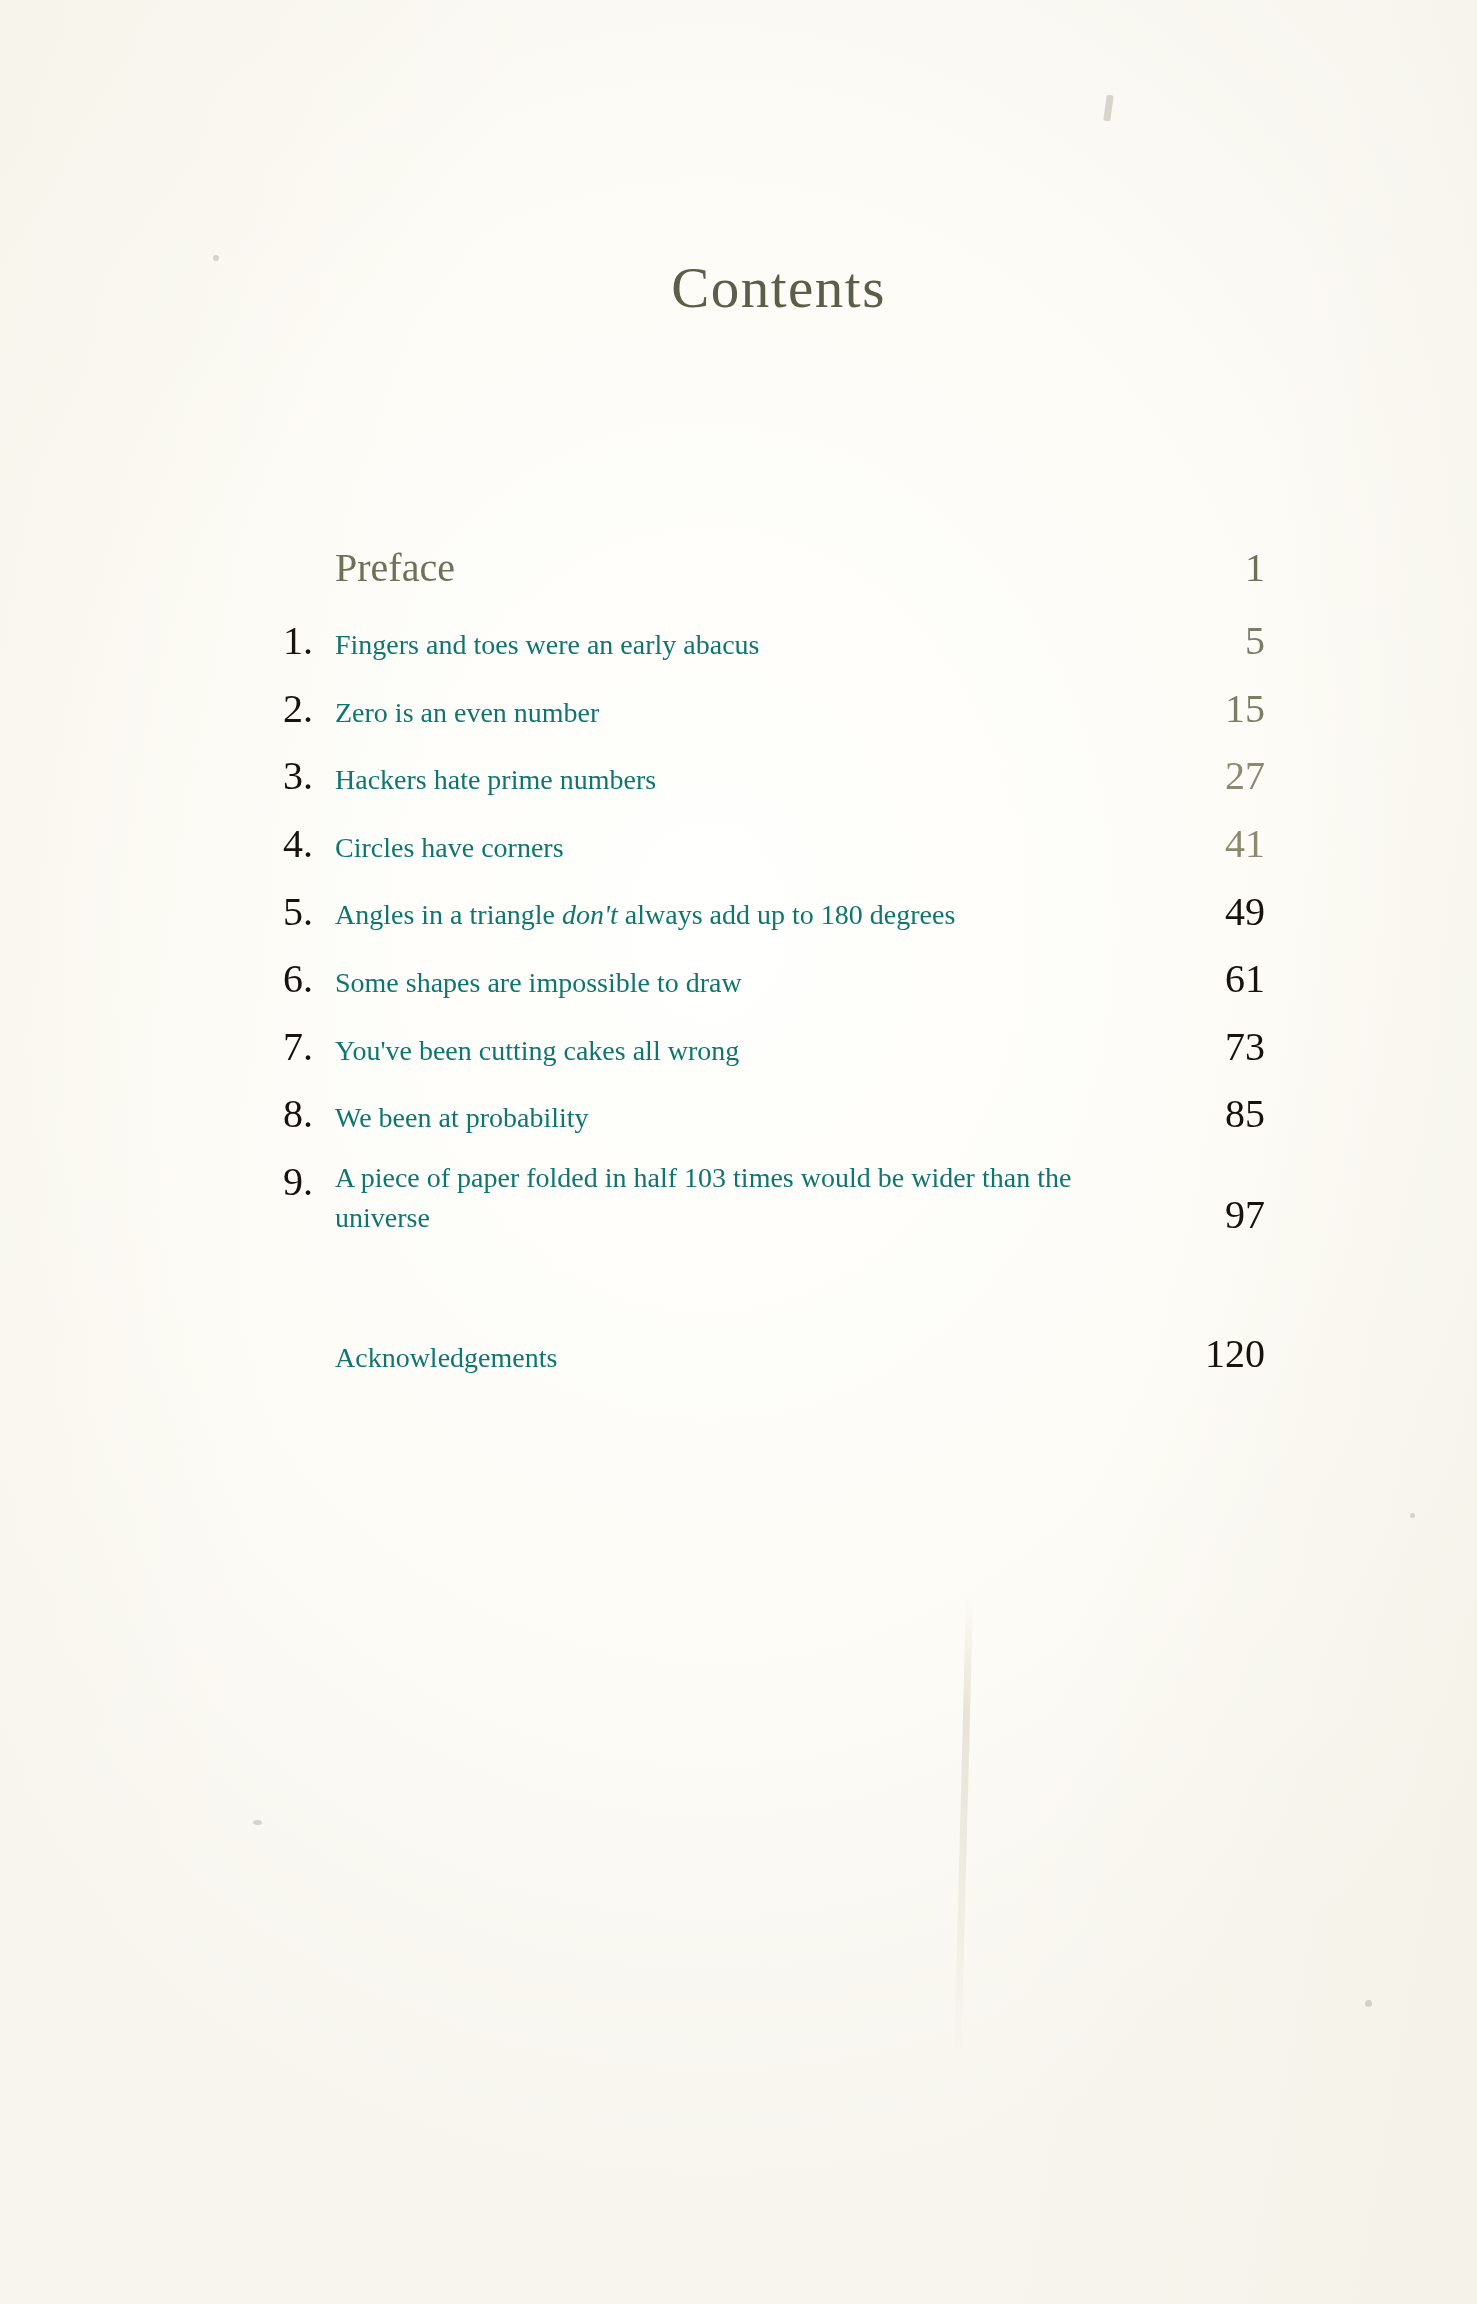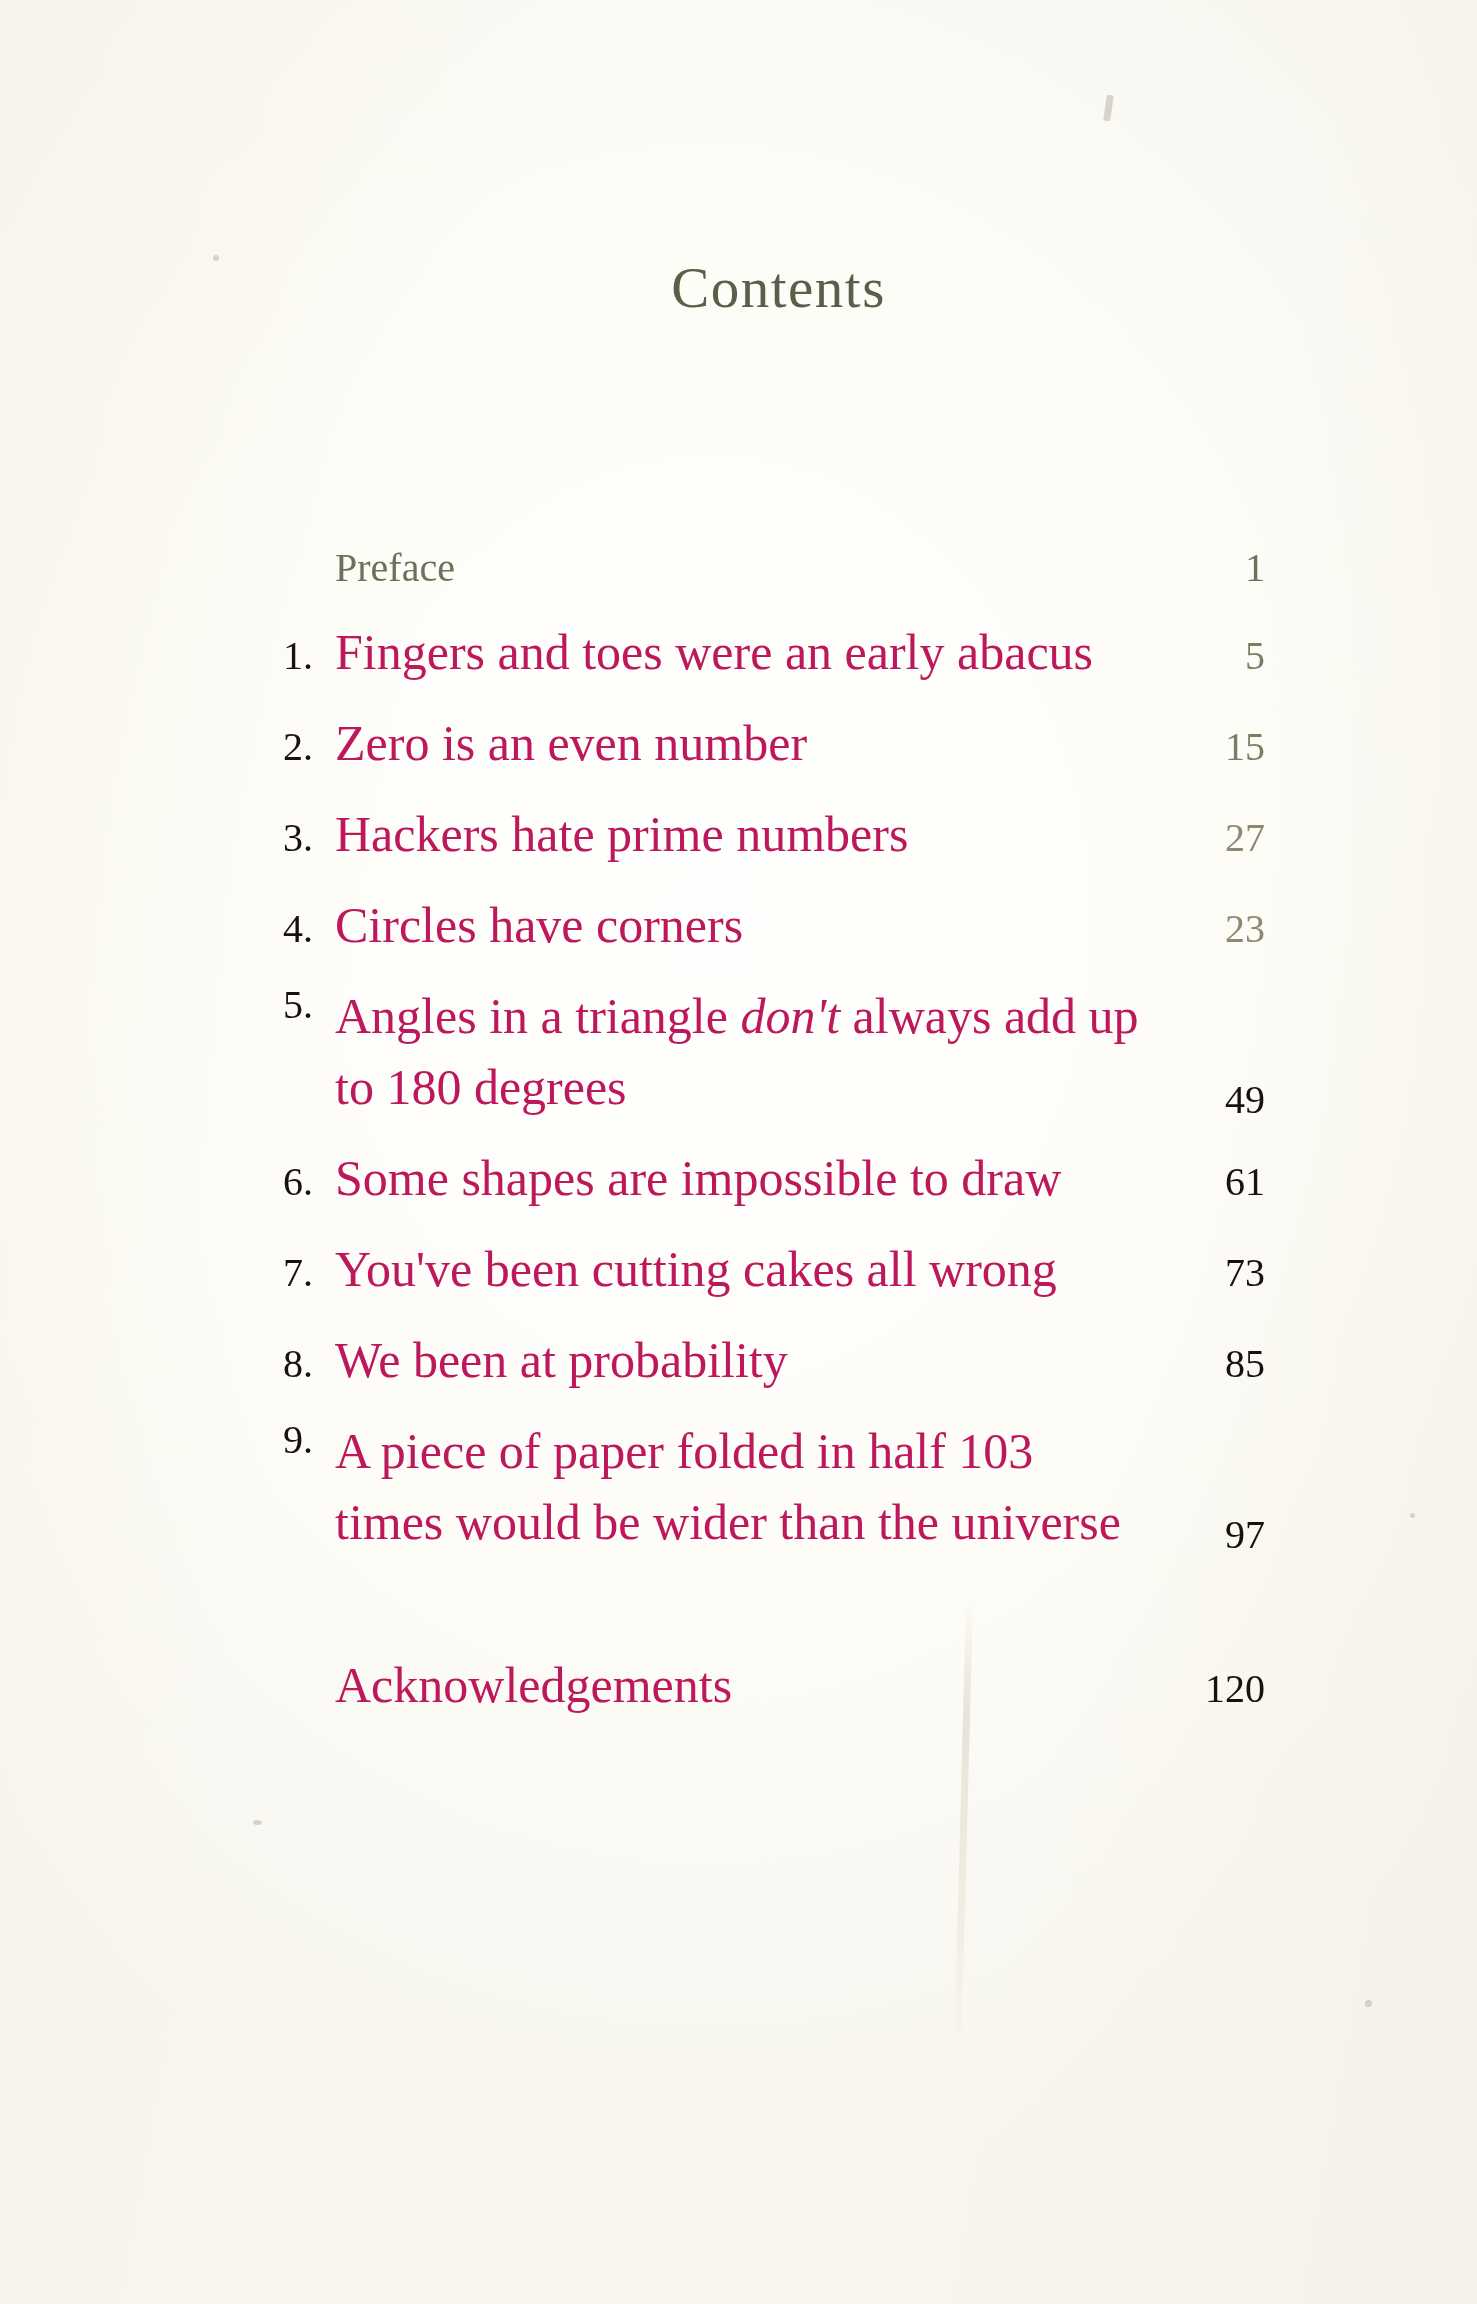--- a/index.html
+++ b/index.html
@@ -84,23 +84,23 @@
   .num {
     width: 88px;
     flex: 0 0 88px;
     text-align: right;
     padding-right: 22px;
     font-size: 40px;
     color: #16130f;
   }
   .title {
     flex: 1 1 auto;
-    font-size: 50px;
+    font-size: 28px;
     line-height: 1.42;
-    color: #be185d;
+    color: #0f766e;
   }
   .title em {
     font-style: italic;
   }
   .pagenum {
     flex: 0 0 120px;
     text-align: right;
     font-size: 40px;
     color: #16130f;
   }
@@ -170,21 +170,21 @@
 
     <div class="row">
       <div class="num">3.</div>
       <div class="title">Hackers hate prime numbers</div>
       <div class="pagenum faded2">27</div>
     </div>
 
     <div class="row">
       <div class="num">4.</div>
       <div class="title">Circles have corners</div>
-      <div class="pagenum faded2">23</div>
+      <div class="pagenum faded2">41</div>
     </div>
 
     <div class="row twoline">
       <div class="num">5.</div>
       <div class="title"><span>Angles in a triangle </span><em>don't</em><span> always add up to 180 degrees</span></div>
       <div class="pagenum">49</div>
     </div>
 
     <div class="row">
       <div class="num">6.</div>

